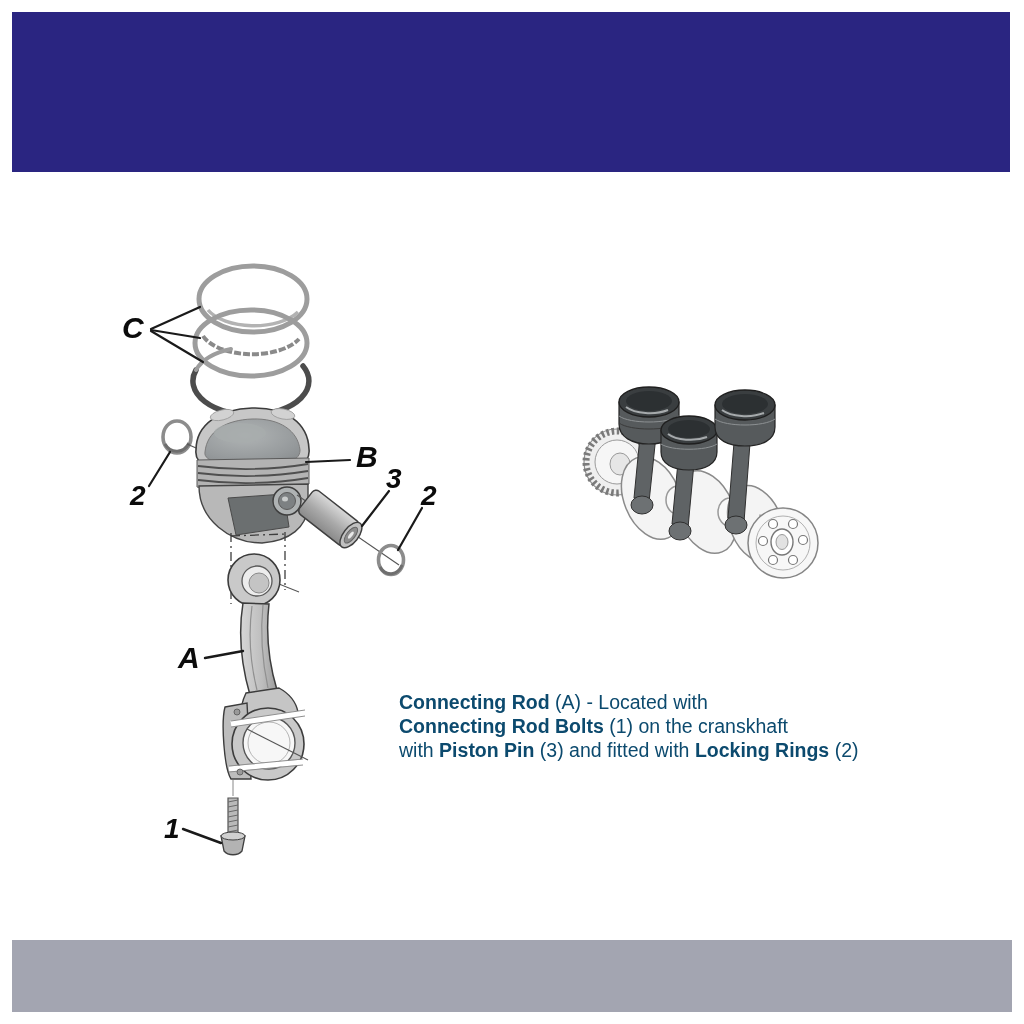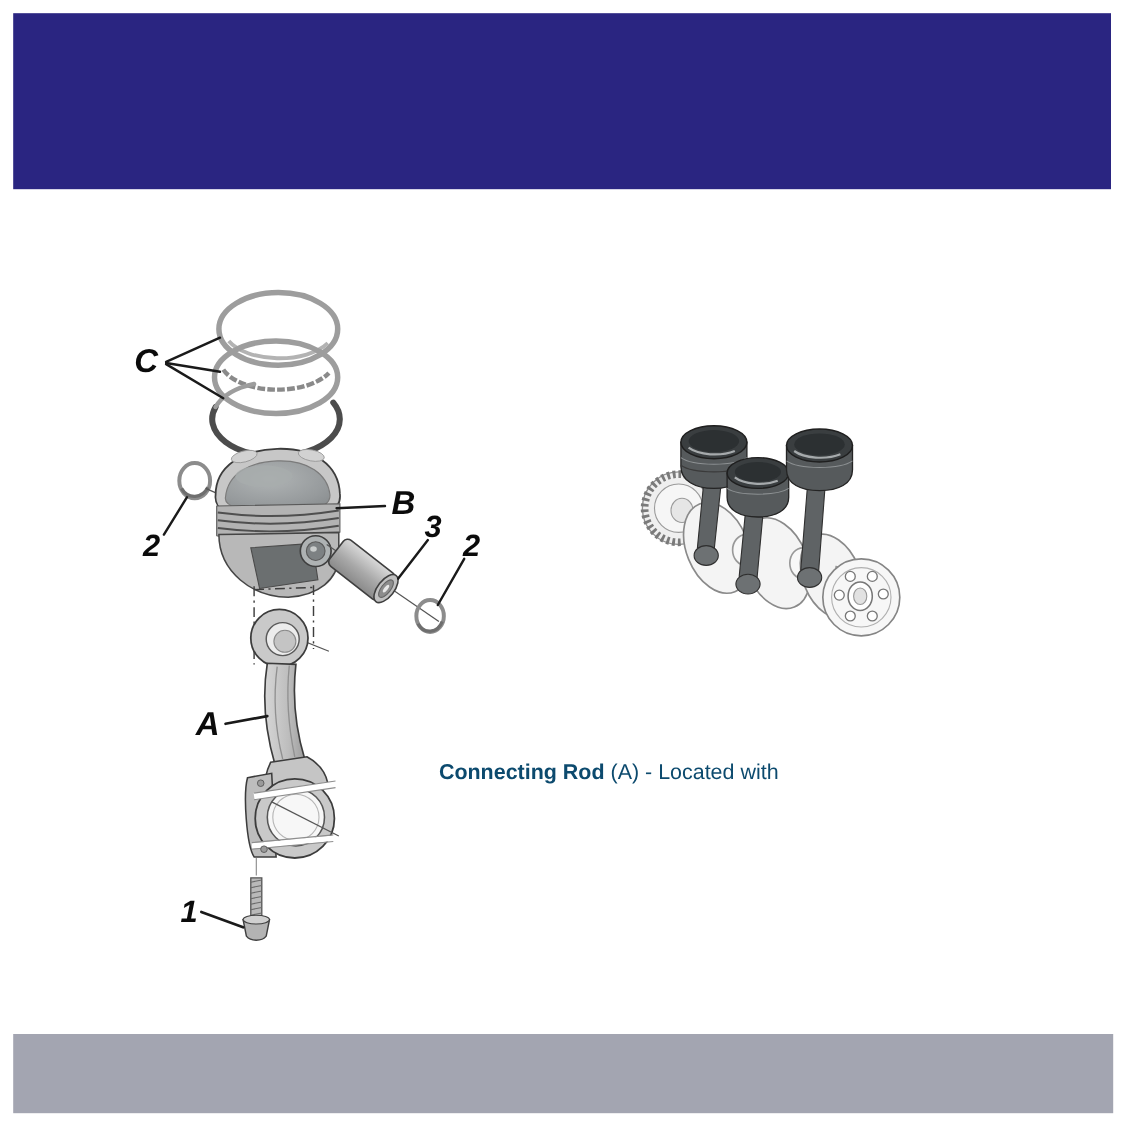--- a/index.html
+++ b/index.html
@@ -221,13 +221,15 @@
         <ellipse cx="745" cy="405" rx="30" ry="15" fill="#3a3e40" stroke="#1f1f1f" stroke-width="1.3"></ellipse>
         <ellipse cx="745" cy="404" rx="23" ry="10" fill="#2c3032"></ellipse>
         <path d="M722 410 A28 13 0 0 0 764 413" fill="none" stroke="#a6aaac" stroke-width="2"></path>
       </g>
     </g>
   </g>
 </svg>
 
 <div class="desc">
     <div><span class="b">Connecting Rod</span><span> (A) - Located with</span></div>
+    <div><span class="b">Connecting Rod Bolts</span><span> (1) on the cranskhaft</span></div>
+    <div><span>with </span><span class="b">Piston Pin</span><span> (3) and fitted with </span><span class="b">Locking Rings</span><span> (2)</span></div>
   </div>
 
 </body></html>

